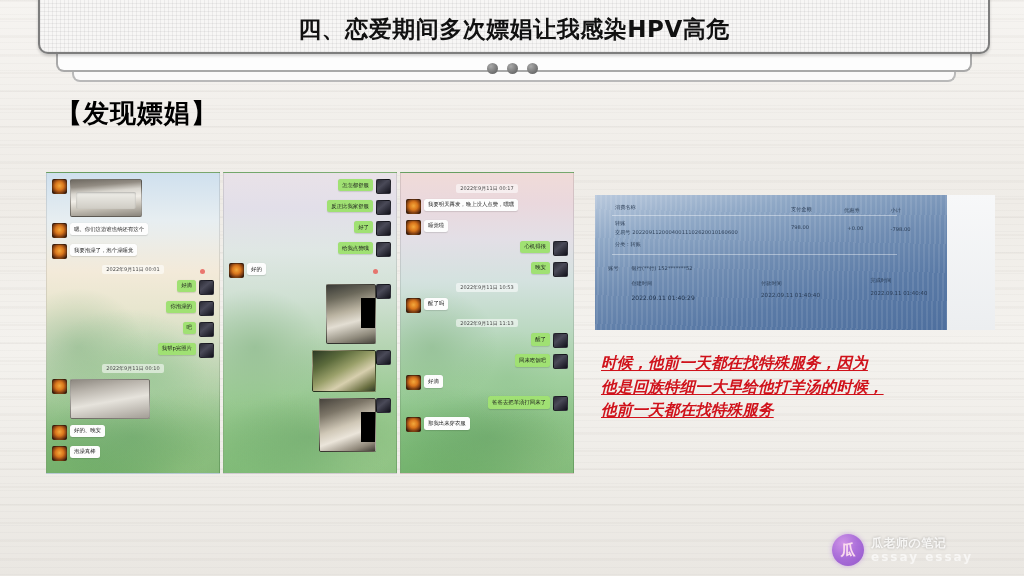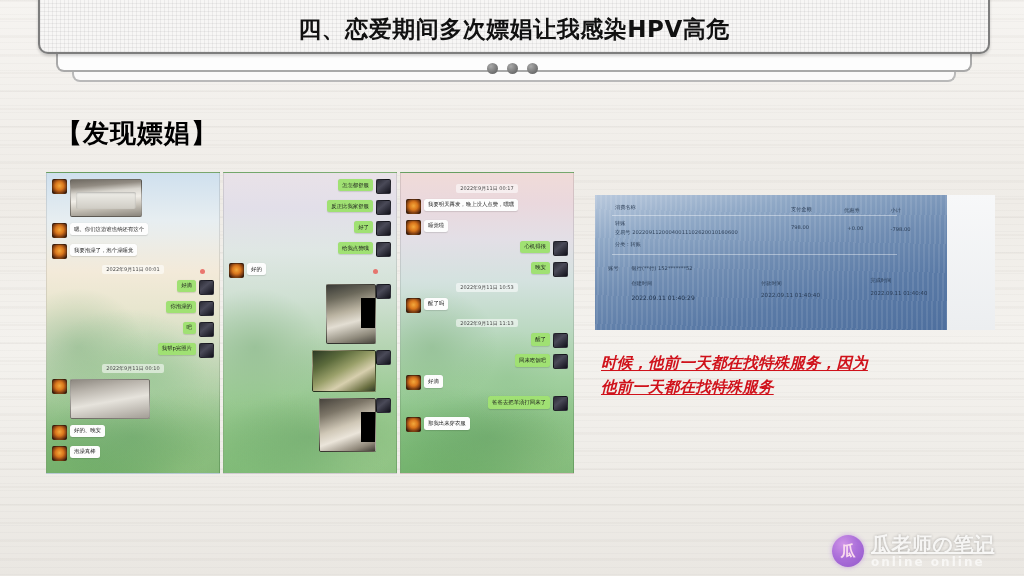--- a/index.html
+++ b/index.html
@@ -50,21 +50,21 @@
   }
   .dots{
     position:absolute;left:0;right:0;top:60px;height:16px;
     display:flex;align-items:center;justify-content:center;gap:9px;
   }
   .dot{width:11px;height:11px;border-radius:50%;
        background:radial-gradient(circle at 35% 30%,#a9a9a9,#6e6e6e 70%);}
   
   .section-label{
     position:absolute;left:56px;top:96px;
-    font-size:26px;font-weight:bold;color:#000;letter-spacing:1px;margin-top:20px;
+    font-size:26px;font-weight:bold;color:#000;letter-spacing:1px;
   }
   
   .panels{position:absolute;left:46px;top:172px;display:flex;gap:3px;}
   .panel{
     width:172px;height:300px;position:relative;overflow:hidden;
     border:1px solid rgba(0,0,0,0.10);
     font-size:5.4px;line-height:1.35;
   }
   .panel.p1{
     background:
@@ -202,22 +202,22 @@
   }
   .wm-badge{
     width:32px;height:32px;border-radius:50%;flex:none;
     background:radial-gradient(circle at 35% 28%,#c77ce8 0%,#9b4fd8 45%,#7a2fc4 100%);
     display:flex;align-items:center;justify-content:center;
     color:#ffd9f2;font-size:15px;font-weight:bold;
     box-shadow:0 0 5px rgba(160,80,220,0.55);
   }
   .wm-text{display:flex;flex-direction:column;line-height:1;}
   .wm-cn{
-    font-size:20px;font-weight:bold;color:rgba(255,255,255,0.92);
-    text-shadow:0 0 3px rgba(0,0,0,0.35);letter-spacing:0.5px;text-decoration:underline;
+    font-size:12px;font-weight:bold;color:rgba(255,255,255,0.92);
+    text-shadow:0 0 3px rgba(0,0,0,0.35);letter-spacing:0.5px;
   }
   .wm-en{
     font-size:12px;font-weight:bold;color:rgba(255,255,255,0.82);
     letter-spacing:2px;margin-top:2px;
   }
 </style>
 </head>
 <body>
 
 <div id="slide">
@@ -411,24 +411,25 @@
       <div class="rc-row" style="left:8%;top:82%;font-size:6px;color:#14243a;">2022.09.11 01:40:29</div>
       <div class="rc-row" style="left:47%;top:70%;">付款时间</div>
       <div class="rc-row" style="left:47%;top:80%;font-size:5.6px;">2022.09.11 01:40:40</div>
       <div class="rc-row" style="left:80%;top:68%;">完成时间</div>
       <div class="rc-row" style="left:80%;top:78%;font-size:5.4px;">2022.09.11 01:40:40</div>
     </div>
   </div>
 
   <div class="red-note">
     <div>时候，他前一天都在找特殊服务，因为</div>
+    <div>他是回族特细一大早给他打羊汤的时候，</div>
     <div>他前一天都在找特殊服务</div>
   </div>
 
   <div class="wm">
     <div class="wm-badge">瓜</div>
     <div class="wm-text">
       <span class="wm-cn">瓜老师の笔记</span>
-      <span class="wm-en">online online</span>
+      <span class="wm-en">essay essay</span>
     </div>
   </div>
 
 </div>
 
 </body></html>

